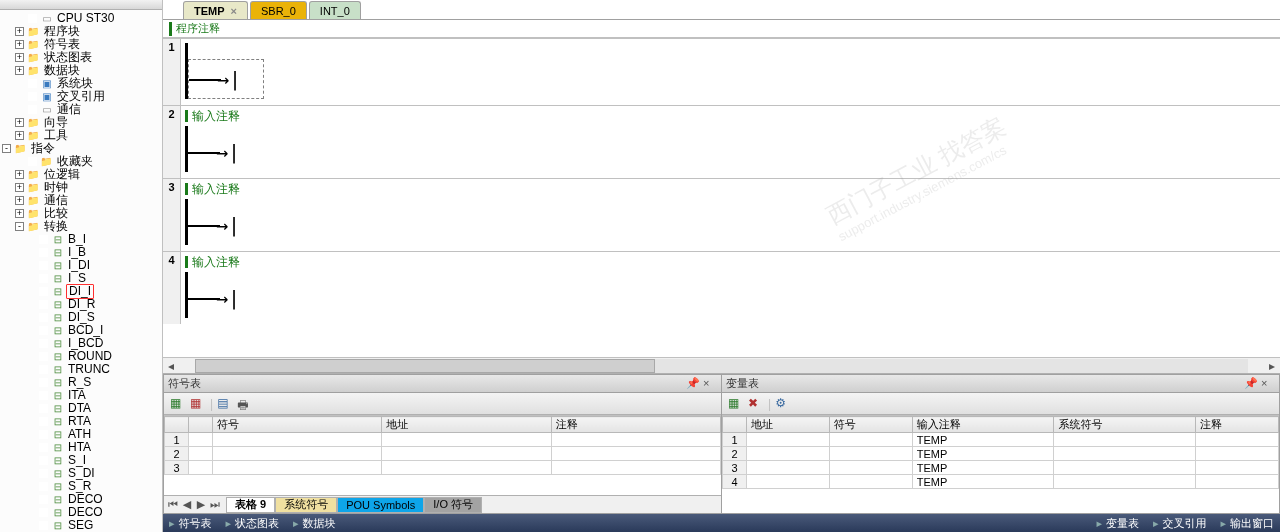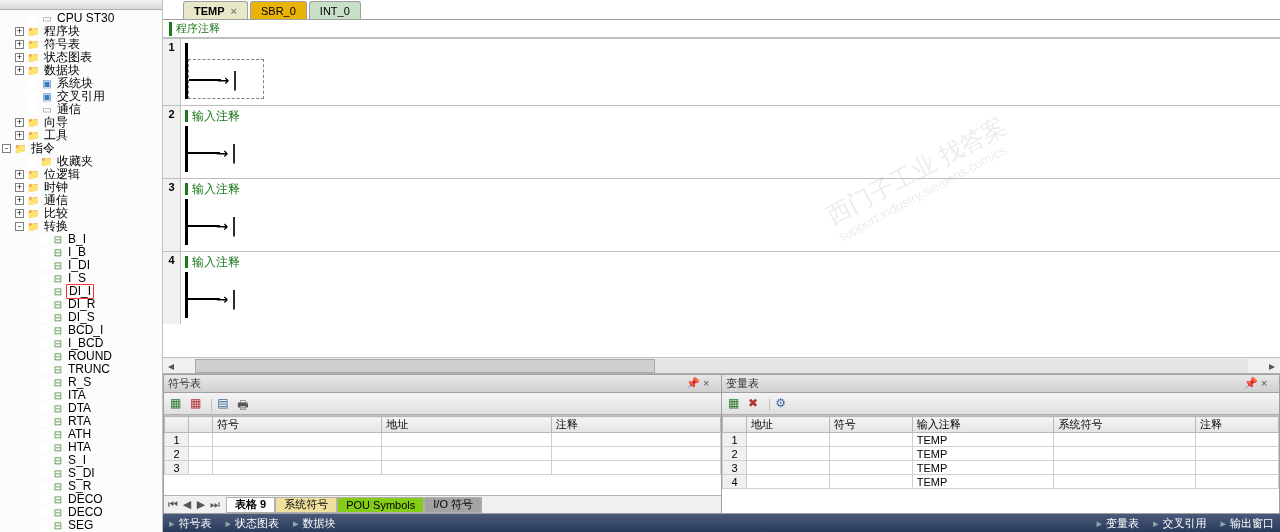--- a/index.html
+++ b/index.html
@@ -70,21 +70,21 @@
 .grid { flex:1; background:#fff; overflow:hidden; border-top:1px solid #c0c0c0;}
 .grid table { border-collapse:collapse; width:100%;}
 .grid th { background:linear-gradient(#f4f4f4,#e4e4e4); border:1px solid #b8b8b8; font-weight:normal; font-size:11px; height:16px; text-align:left; padding:0 4px;}
 .grid td { border:1px solid #d0d0d0; height:14px; font-size:11px; padding:0 4px;}
 .grid .rownum { width:24px; text-align:center; background:#f0f0f0;}
 .grid .chk { width:24px; text-align:center;}
 .panel-tabs { height:18px; background:#f0f0f0; border-top:1px solid #b0b0b0; display:flex; align-items:center; font-size:11px; padding:0 2px; gap:0;}
 .ptab { padding:0 8px; height:16px; display:flex; align-items:center; border:1px solid #b0b0b0; background:#fff;}
 .ptab.active { background:#fff; font-weight:bold;}
 .ptab.t2 { background:#f0e0a0;}
-.ptab.t3 { background:#84cc16;}
+.ptab.t3 { background:#0ea5e9;}
 .ptab.t4 { background:#a3a3a3;}
 .nav-arrows { display:flex; gap:0; margin-right:4px;}
 .nav-arrows span { width:14px; text-align:center; color:#555; cursor:pointer;}
 
 
 .status-bar { height:18px; background:linear-gradient(#4a5a7a,#2a3a5a); color:#fff; display:flex; align-items:center; font-size:11px; padding:0 6px; gap:14px;}
 .status-bar .sitem { display:flex; align-items:center; gap:4px;}
 .status-bar .sitem::before { content:'▸'; color:#8aa;}
 </style>
 </head>

